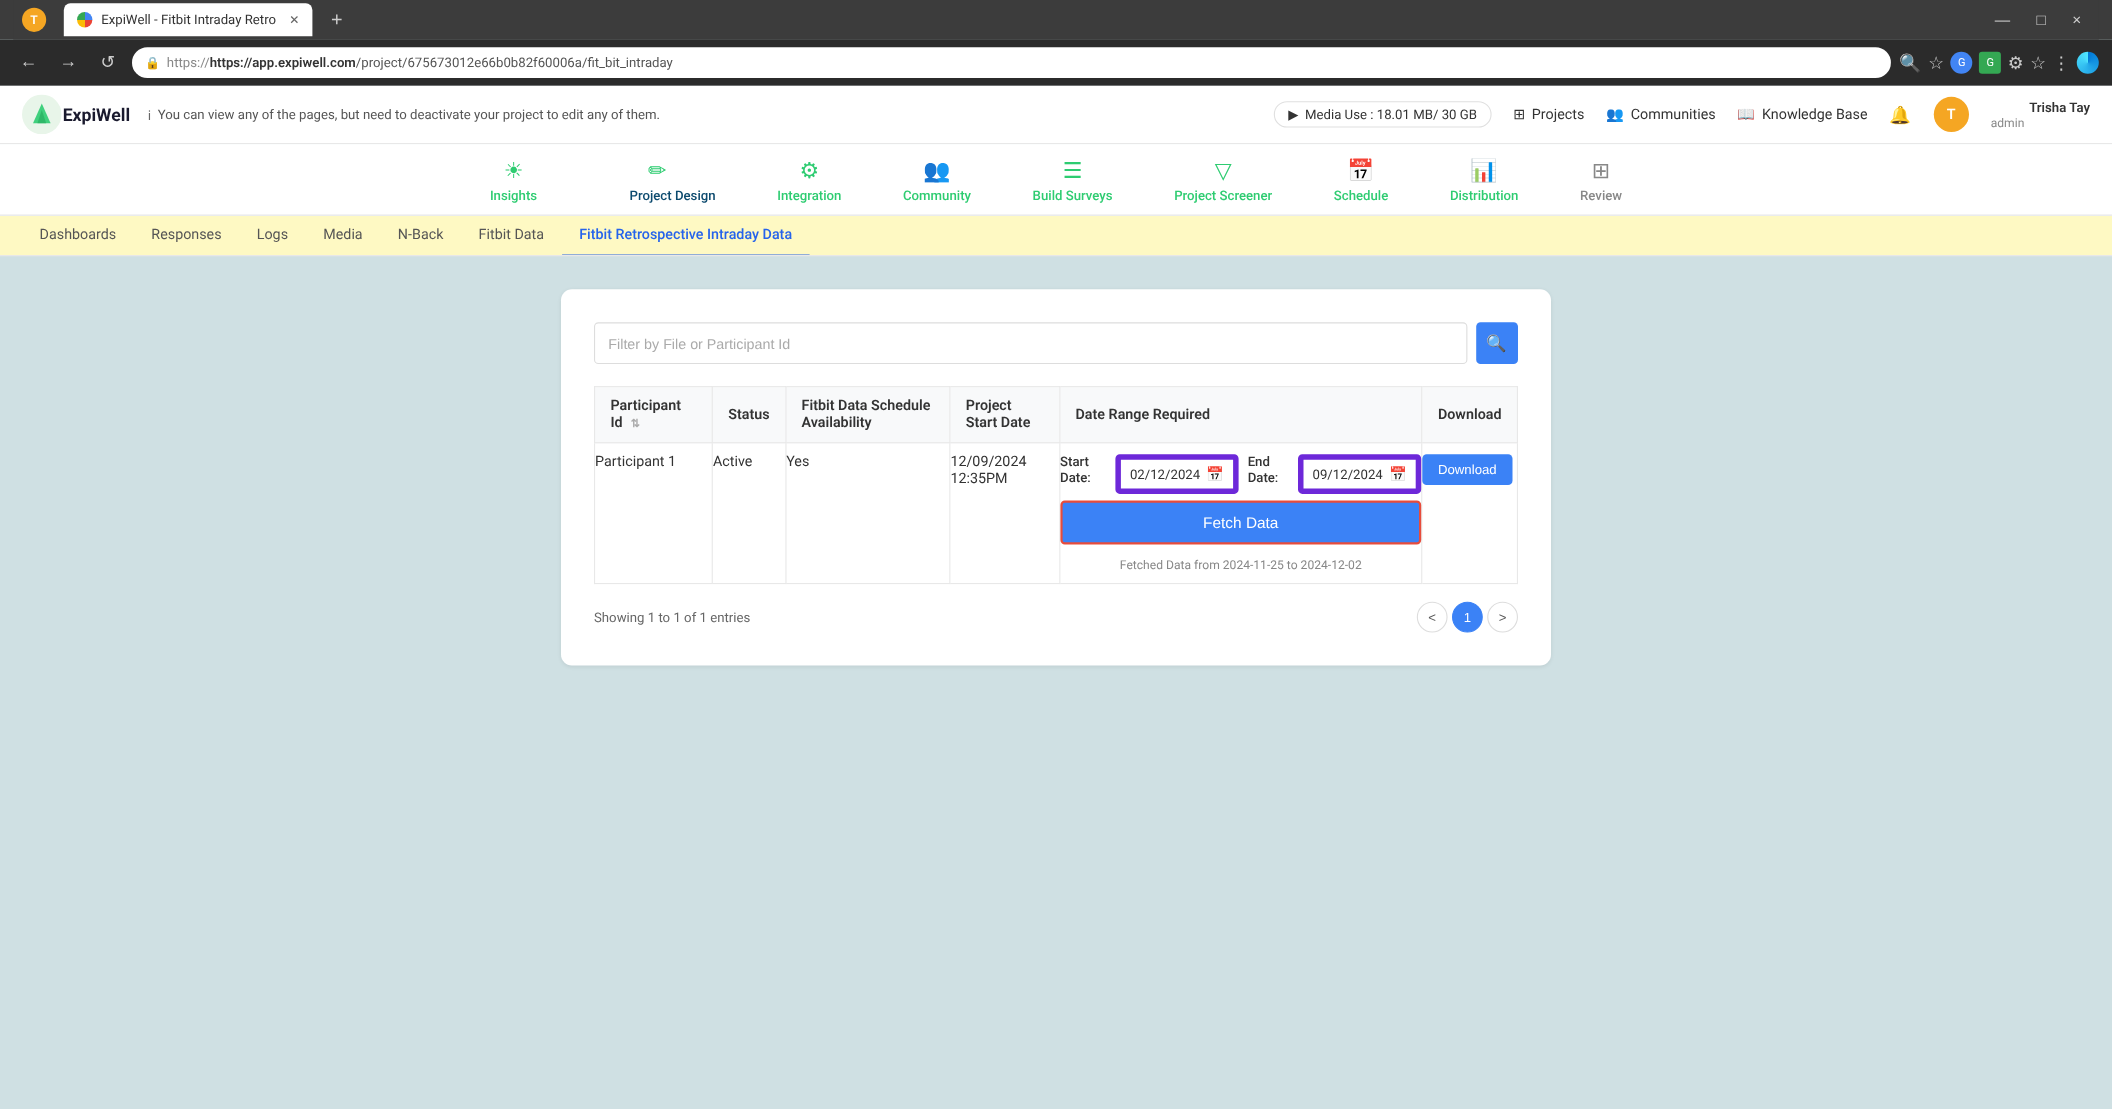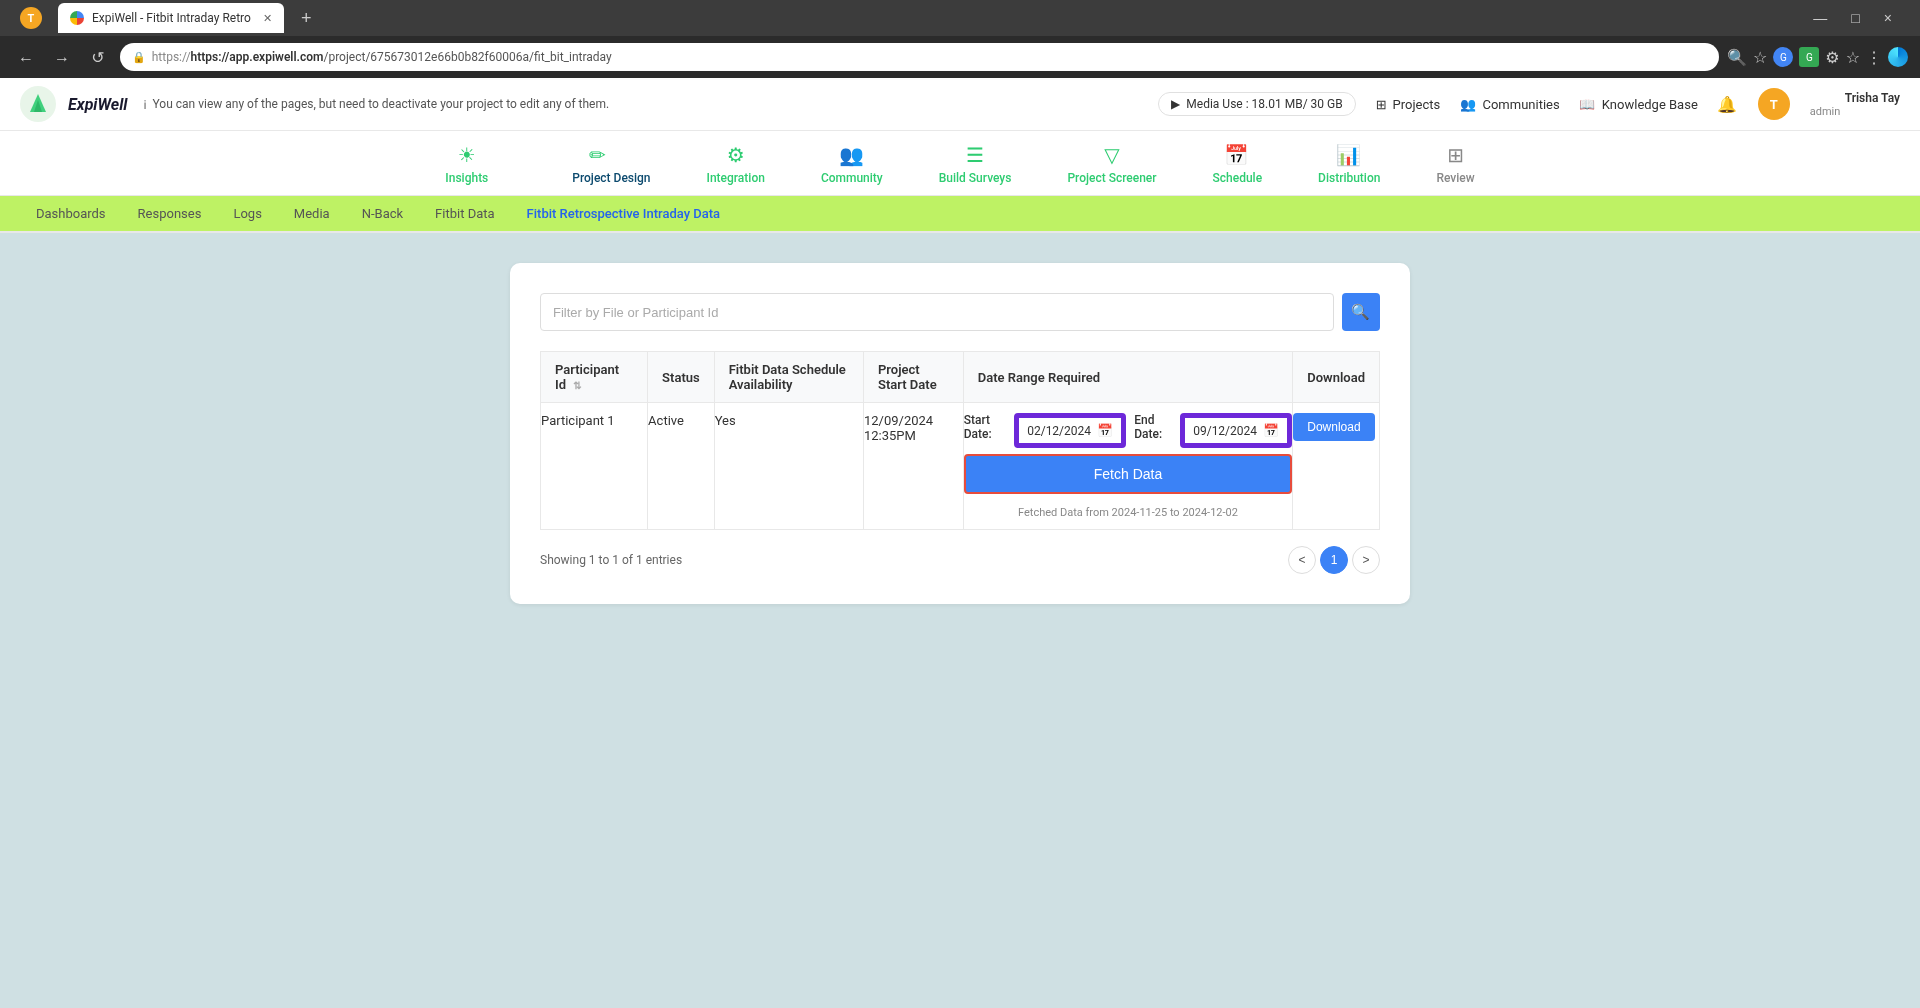--- a/index.html
+++ b/index.html
@@ -1,39 +1,39 @@
 <!DOCTYPE html>
 <html><head>
   <meta charset="utf-8">
   <style>
     * { box-sizing: border-box; margin: 0; padding: 0; }
     body { font-family: -apple-system, BlinkMacSystemFont, 'Segoe UI', Roboto, sans-serif; font-size: 13px; background: #cfe0e3; }
 
     
     .topbar { background: #fff; display: flex; align-items: center; padding: 8px 20px; border-bottom: 1px solid #e8e8e8; gap: 16px; }
-    .logo-area { display: flex; align-items: center; gap: 12px; font-style: italic; }
+    .logo-area { display: flex; align-items: center; gap: 1px; }
     .logo-text { font-weight: 700; font-size: 16px; color: #1a1a2e; }
     .info-banner { display: flex; align-items: center; gap: 6px; font-size: 12px; color: #555; }
     .topbar-right { margin-left: auto; display: flex; align-items: center; gap: 20px; }
     .media-use { display: flex; align-items: center; gap: 6px; font-size: 12px; color: #333; border: 1px solid #e0e0e0; border-radius: 20px; padding: 4px 12px; }
     .nav-link { display: flex; align-items: center; gap: 6px; font-size: 13px; color: #333; cursor: pointer; text-decoration: none; }
     .bell-icon { font-size: 16px; color: #555; cursor: pointer; }
     .user-avatar { width: 32px; height: 32px; border-radius: 50%; background: #f5a623; display: flex; align-items: center; justify-content: center; color: #fff; font-size: 13px; font-weight: 600; cursor: pointer; }
     .user-info { font-size: 12px; }
     .user-name { font-weight: 600; color: #333; margin-left: 35px; }
     .user-role { color: #888; font-size: 11px; }
 
     
     .nav-tabs { background: #fff; display: flex; align-items: center; justify-content: center; padding: 8px 0 0; border-bottom: 1px solid #e8e8e8; gap: 40px; }
     .nav-item { display: flex; flex-direction: column; align-items: center; gap: 4px; padding: 4px 8px 10px; cursor: pointer; color: #2ecc71; font-size: 12px; font-weight: 500; }
     .nav-item .nav-icon { font-size: 20px; }
     .nav-item.inactive { color: #888; }
 
     
-    .sub-tabs { background: #bef264; display: flex; align-items: center; padding: 0 20px; border-bottom: 2px solid #e8e8e8; overflow-x: hidden; }
+    .sub-tabs { background: #fef9c3; display: flex; align-items: center; padding: 0 20px; border-bottom: 2px solid #e8e8e8; overflow-x: hidden; }
     .sub-tab { padding: 10px 16px; font-size: 13px; color: #555; cursor: pointer; white-space: nowrap; border-bottom: 2px solid transparent; margin-bottom: -2px; }
     .sub-tab.active { color: #2563eb; border-bottom: 2px solid #2563eb; font-weight: 500; }
 
     
     .main-content { padding: 30px; }
     .content-card { background: #fff; border-radius: 10px; padding: 30px; max-width: 900px; margin: 0 auto; box-shadow: 0 1px 4px rgba(0,0,0,0.08); }
 
     
     .filter-bar { display: flex; gap: 8px; margin-bottom: 20px; }
     .filter-input { flex: 1; border: 1px solid #ddd; border-radius: 4px; padding: 8px 12px; font-size: 13px; outline: none; color: #666; }

